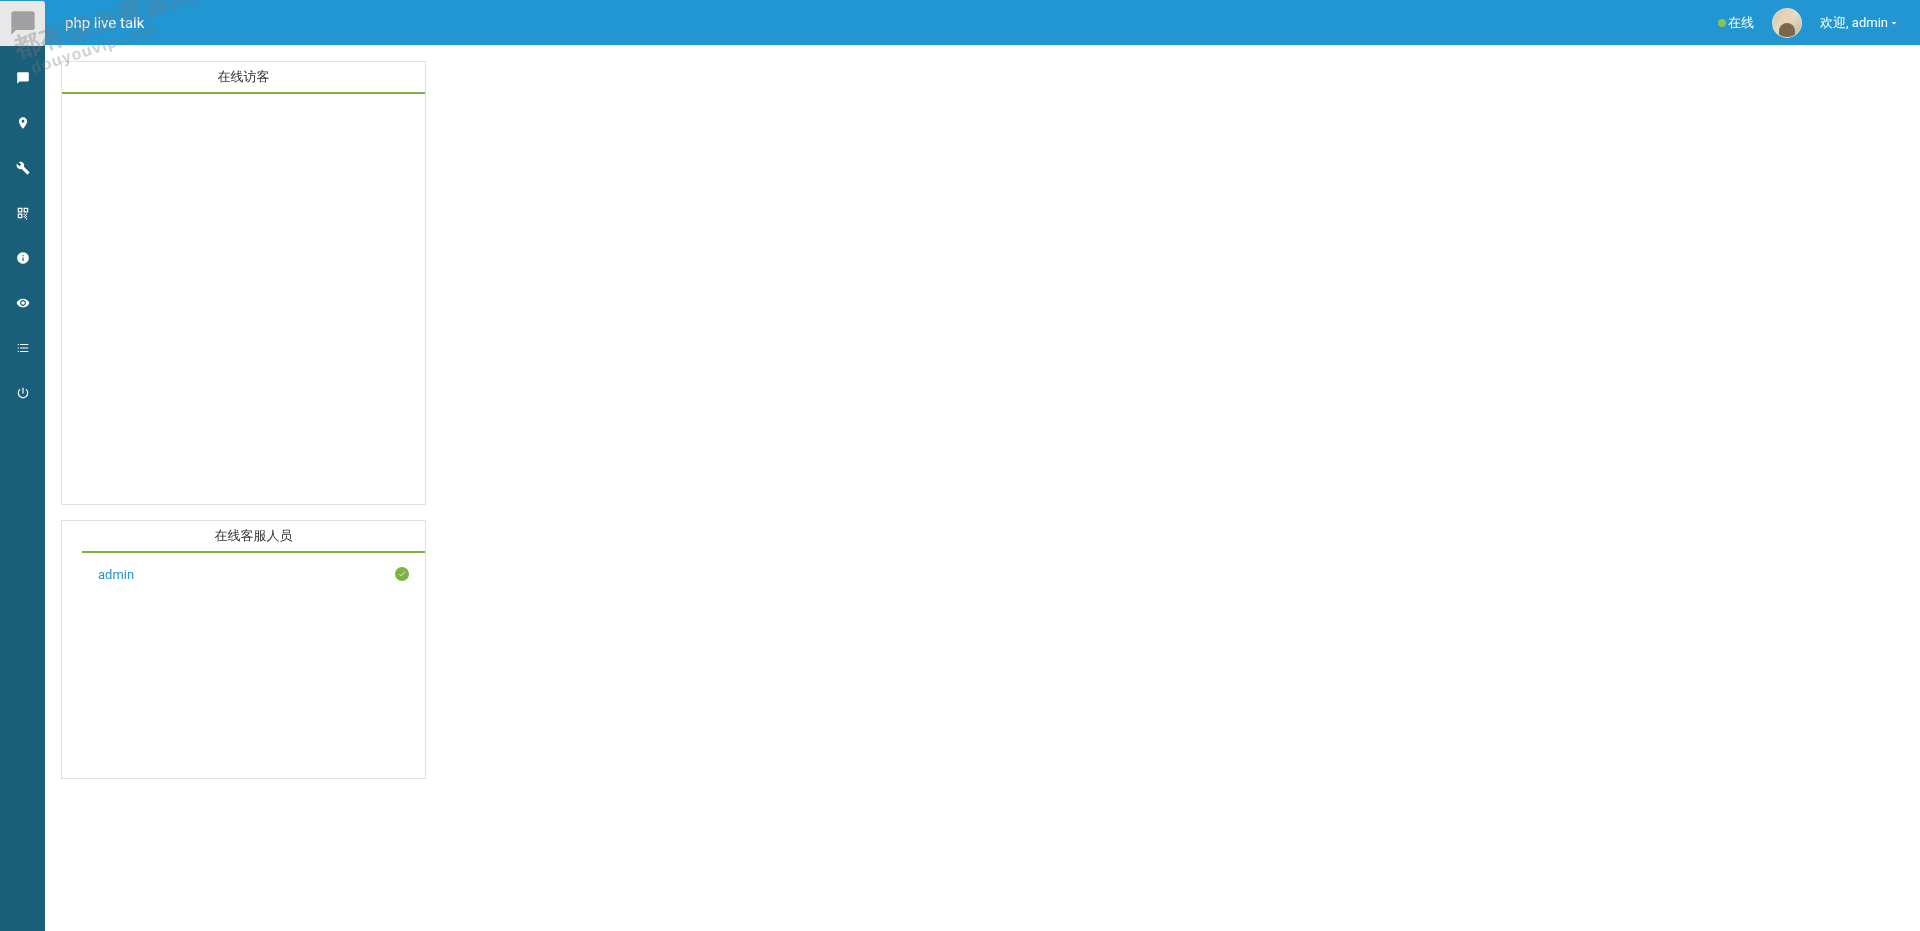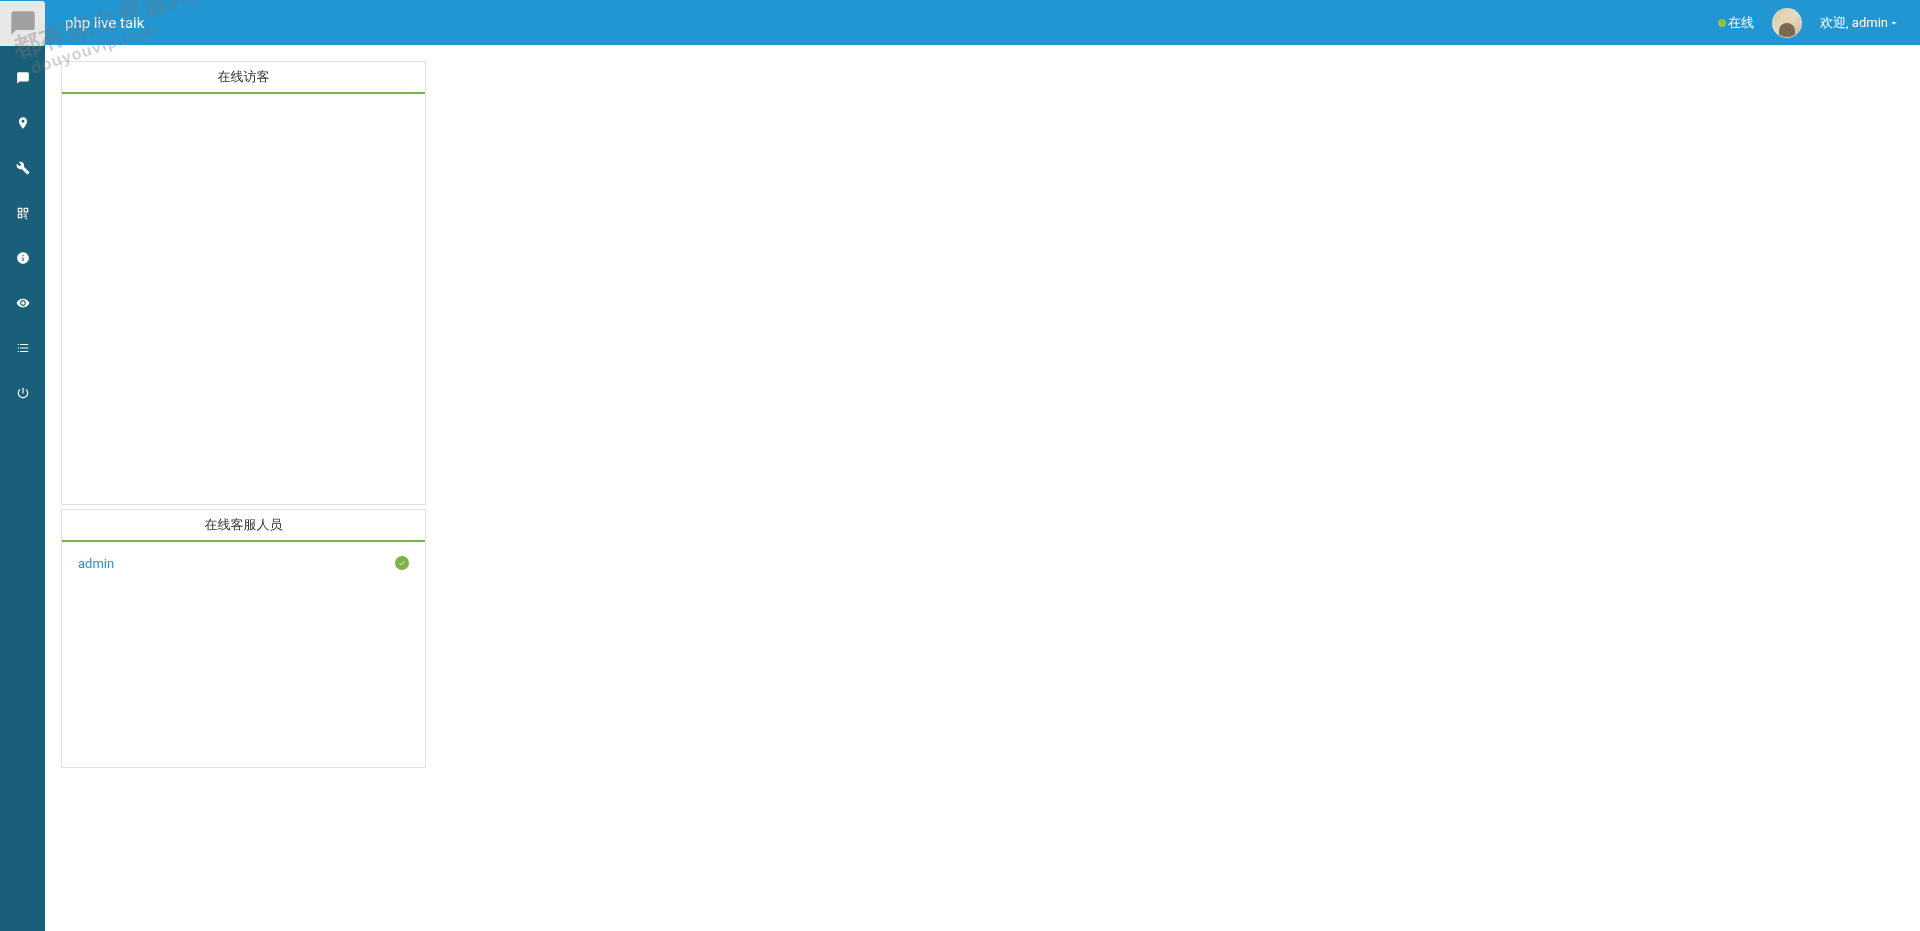--- a/index.html
+++ b/index.html
@@ -150,21 +150,21 @@
       left: 45px;
       right: 0;
       bottom: 0;
       background: #ffffff;
       padding: 16px;
     }
     .panel {
       width: 365px;
       border: 1px solid #e0e0e0;
       background: #ffffff;
-      margin-bottom: 4px;
+      margin-bottom: 15px;
     }
     .panel-header {
       height: 32px;
       display: flex;
       align-items: center;
       justify-content: center;
       font-size: 13px;
       color: #333333;
       border-bottom: 2px solid #7cb342;
     }
@@ -173,20 +173,21 @@
     }
     .panel-visitors .panel-body {
       height: 410px;
     }
     .panel-staff .panel-body {
       height: 225px;
       padding: 10px 16px;
     }
     .panel-staff {
       margin-top: 4px;
+      padding-left: 20px;
     }
     .staff-item {
       display: flex;
       align-items: flex-start;
       justify-content: space-between;
       padding: 4px 0;
     }
     .staff-name {
       font-size: 13px;
       color: #2196d3;

